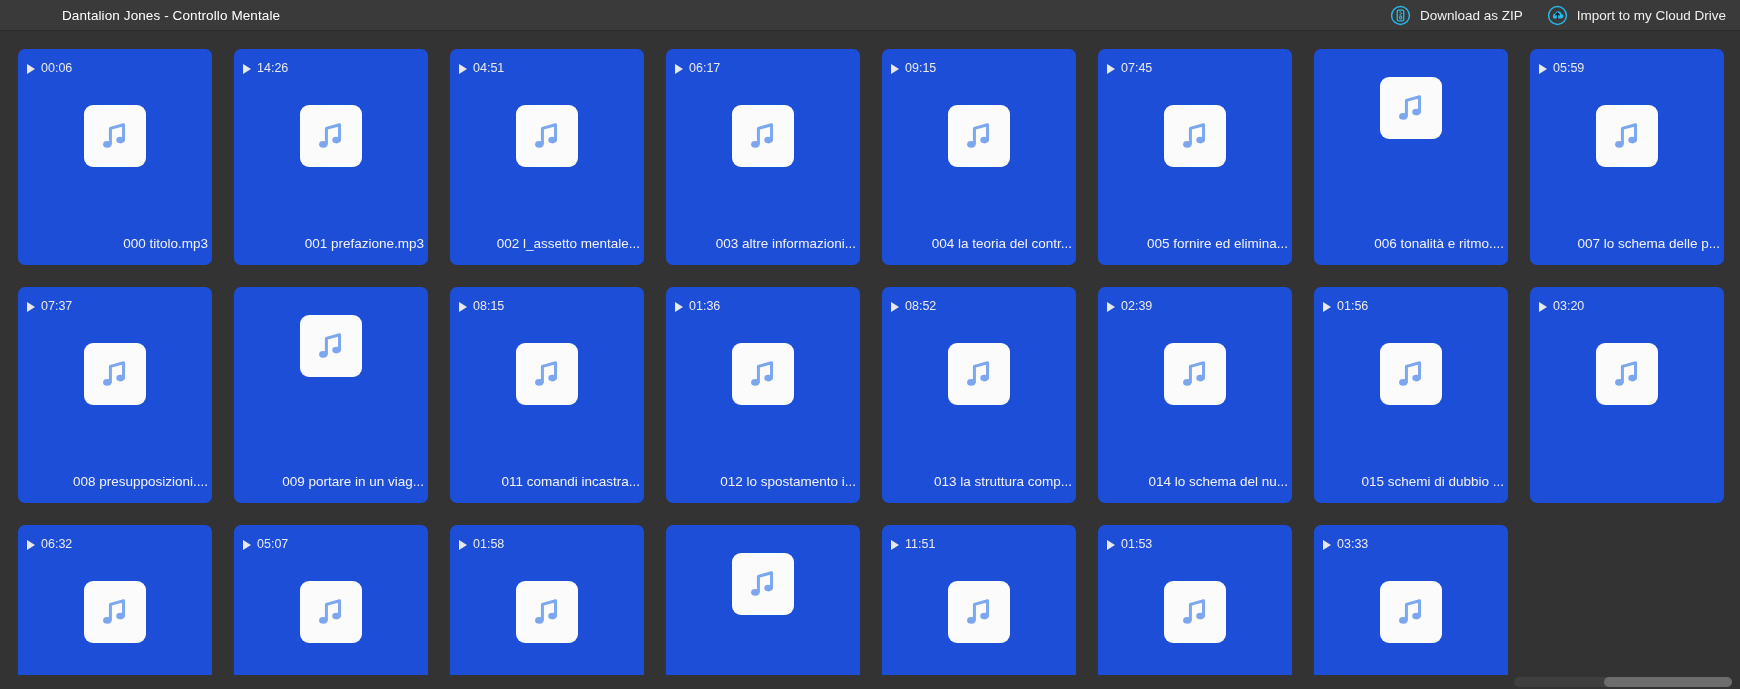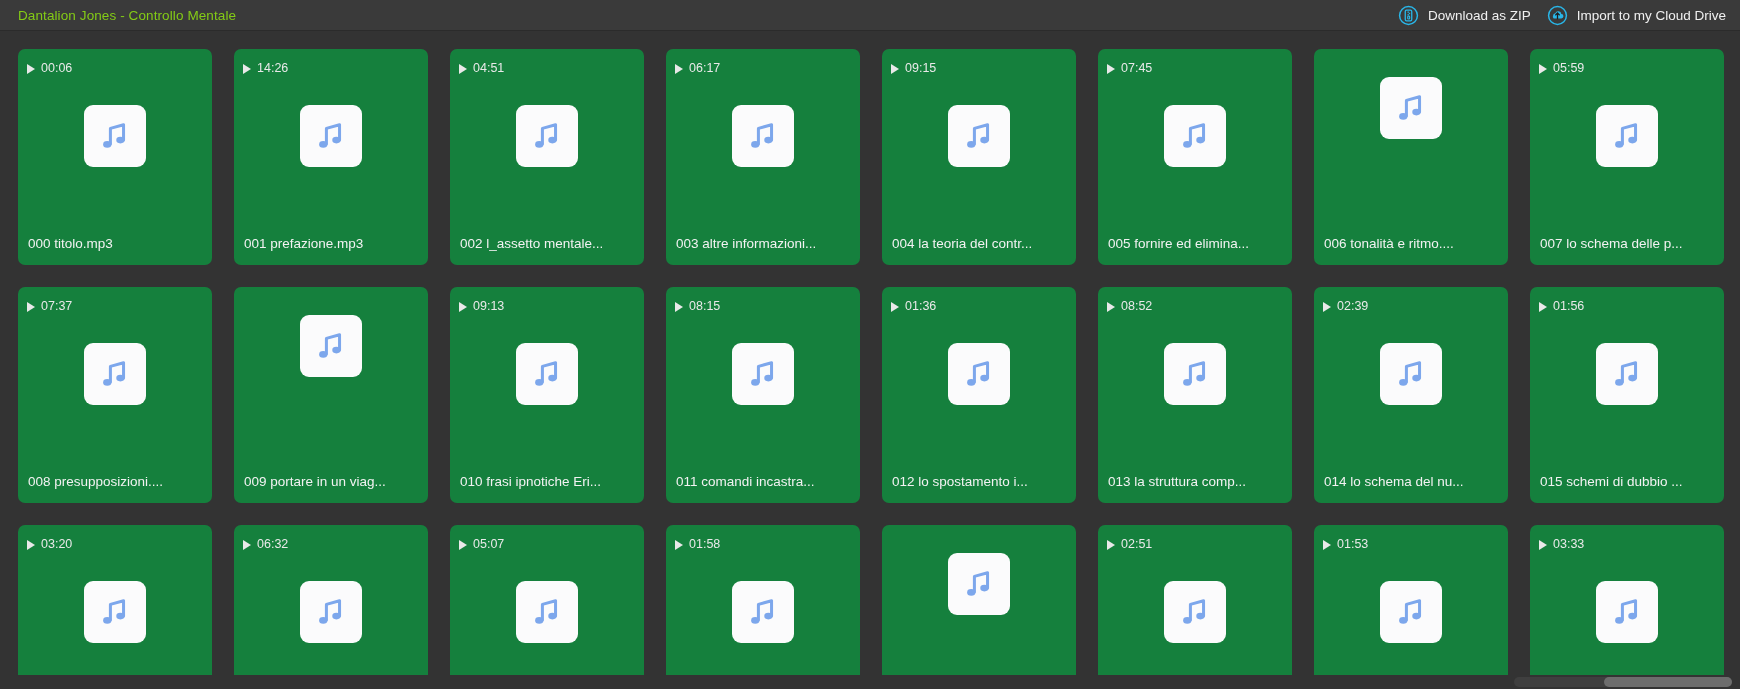--- a/index.html
+++ b/index.html
@@ -15,29 +15,30 @@
     position: relative;
     height: 31px;
     background: #3a3a3a;
     border-bottom: 1px solid #2b2b2b;
     display: flex;
     align-items: center;
     justify-content: space-between;
     padding: 0 14px 0 18px;
   }
   .topbar-title {
-    color: #84cc16;
+    color: #ffffff;
     font-size: 13.5px;
     letter-spacing: .1px;
     white-space: nowrap;
+    margin-left: 44px;
   }
   .topbar-actions {
     display: flex;
     align-items: center;
-    gap: 16px;
+    gap: 24px;
   }
   .action {
     display: flex;
     align-items: center;
     gap: 9px;
     cursor: pointer;
     white-space: nowrap;
   }
   .action-label {
     color: #f0f0f0;
@@ -61,21 +62,21 @@
     display: grid;
     grid-template-columns: repeat(8, 194px);
     gap: 22px 22px;
     padding: 18px 18px 0 18px;
   }
 
   .card {
     position: relative;
     width: 194px;
     height: 216px;
-    background: #15803d;
+    background: #1d4ed8;
     border-radius: 7px;
     cursor: pointer;
   }
   .card-head {
     display: flex;
     align-items: center;
     gap: 6px;
     padding: 11px 0 0 9px;
     height: 28px;
   }
@@ -106,24 +107,24 @@
     display: flex;
     align-items: center;
     justify-content: center;
   }
   .note-icon { width: 38px; height: 38px; display: block; }
 
   .card-label {
     position: absolute;
     left: 0; right: 0;
     bottom: 14px;
-    text-align: left;
+    text-align: right;
     color: #f2f2f2;
     font-size: 13.5px;
-    padding: 0 10px;
+    padding: 0 4px;
     white-space: nowrap;
     overflow: hidden;
   }
 
   
   .hscrollbar {
     position: absolute;
     left: 0; bottom: 0;
     width: 1740px;
     height: 14px;
@@ -350,38 +351,20 @@
                 <ellipse cx="15.4" cy="14.6" rx="2.6" ry="2.1" fill="#7da7ec"></ellipse>
               </svg>
             </span>
           </div>
         </div>
         <div class="card-label">009 portare in un viag...</div>
       </div>
       <div class="card">
         <div class="card-head">
           <span class="play-icon"></span>
-          <span class="duration">09:13</span>
-        </div>
-        <div class="thumb-wrap">
-          <div class="thumb">
-            <span>
-              <svg class="note-icon" viewBox="0 0 24 24" fill="none">
-                <path d="M9.1 17.1V7.2l8.3-2.3v9.6" stroke="#7da7ec" stroke-width="1.9" stroke-linecap="round" stroke-linejoin="round"></path>
-                <ellipse cx="7.1" cy="17.3" rx="2.6" ry="2.1" fill="#7da7ec"></ellipse>
-                <ellipse cx="15.4" cy="14.6" rx="2.6" ry="2.1" fill="#7da7ec"></ellipse>
-              </svg>
-            </span>
-          </div>
-        </div>
-        <div class="card-label">010 frasi ipnotiche Eri...</div>
-      </div>
-      <div class="card">
-        <div class="card-head">
-          <span class="play-icon"></span>
           <span class="duration">08:15</span>
         </div>
         <div class="thumb-wrap">
           <div class="thumb">
             <span>
               <svg class="note-icon" viewBox="0 0 24 24" fill="none">
                 <path d="M9.1 17.1V7.2l8.3-2.3v9.6" stroke="#7da7ec" stroke-width="1.9" stroke-linecap="round" stroke-linejoin="round"></path>
                 <ellipse cx="7.1" cy="17.3" rx="2.6" ry="2.1" fill="#7da7ec"></ellipse>
                 <ellipse cx="15.4" cy="14.6" rx="2.6" ry="2.1" fill="#7da7ec"></ellipse>
               </svg>
@@ -539,21 +522,21 @@
                 <ellipse cx="7.1" cy="17.3" rx="2.6" ry="2.1" fill="#7da7ec"></ellipse>
                 <ellipse cx="15.4" cy="14.6" rx="2.6" ry="2.1" fill="#7da7ec"></ellipse>
               </svg>
             </span>
           </div>
         </div>
       </div>
       <div class="card">
         <div class="card-head">
           <span class="play-icon"></span>
-          <span class="duration">02:51</span>
+          <span class="duration">11:51</span>
         </div>
         <div class="thumb-wrap">
           <div class="thumb">
             <span>
               <svg class="note-icon" viewBox="0 0 24 24" fill="none">
                 <path d="M9.1 17.1V7.2l8.3-2.3v9.6" stroke="#7da7ec" stroke-width="1.9" stroke-linecap="round" stroke-linejoin="round"></path>
                 <ellipse cx="7.1" cy="17.3" rx="2.6" ry="2.1" fill="#7da7ec"></ellipse>
                 <ellipse cx="15.4" cy="14.6" rx="2.6" ry="2.1" fill="#7da7ec"></ellipse>
               </svg>
             </span>

